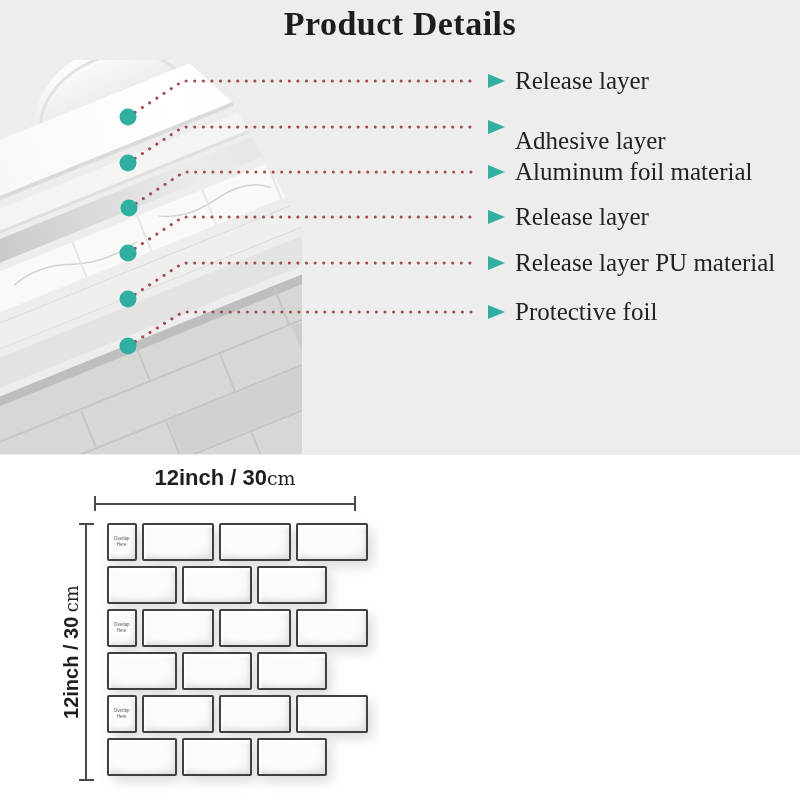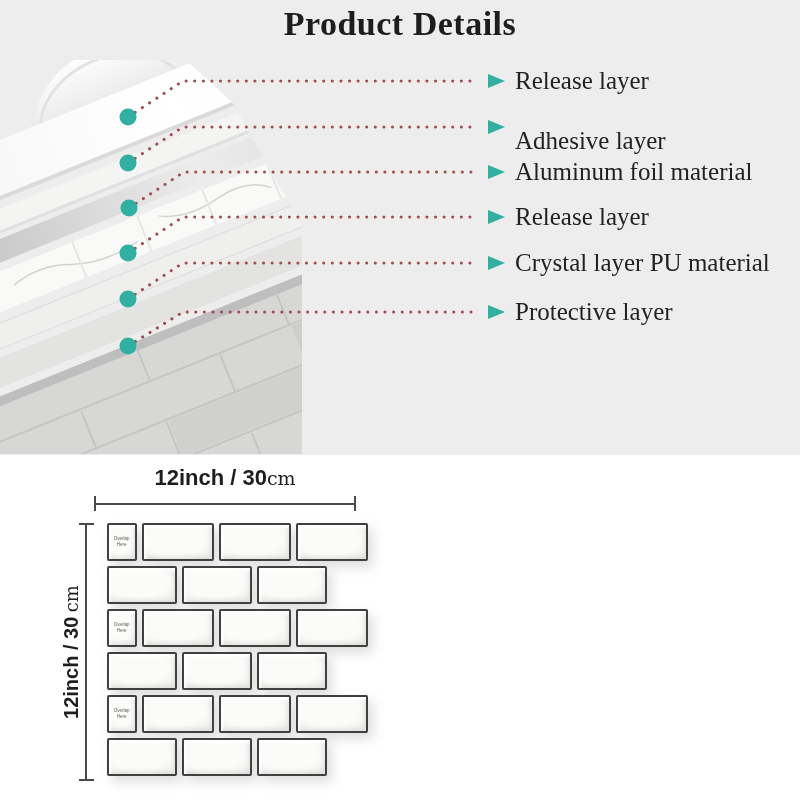--- a/index.html
+++ b/index.html
@@ -161,22 +161,22 @@
         <polygon points="488,150 505,157 488,164"></polygon>
         <polygon points="488,196 505,203 488,210"></polygon>
         <polygon points="488,245 505,252 488,259"></polygon>
       </g>
     </svg>
 
     <div class="layer-label" style="top:63px">Release layer</div>
     <div class="layer-label" style="top:123px">Adhesive layer</div>
     <div class="layer-label" style="top:154px">Aluminum foil material</div>
     <div class="layer-label" style="top:199px">Release layer</div>
-    <div class="layer-label" style="top:245px">Crystal layer PU material</div>
-    <div class="layer-label" style="top:294px">Protective layer</div>
+    <div class="layer-label" style="top:245px">Release layer PU material</div>
+    <div class="layer-label" style="top:294px">Protective foil</div>
   </section>
 
   <section class="bottom">
 
     <div class="hdim">
       <div class="hdim-label">
         <span class="dim-main">12inch / 30</span><span class="dim-unit">cm</span>
       </div>
       <div class="hline"></div>
       <div class="tick l"></div>

